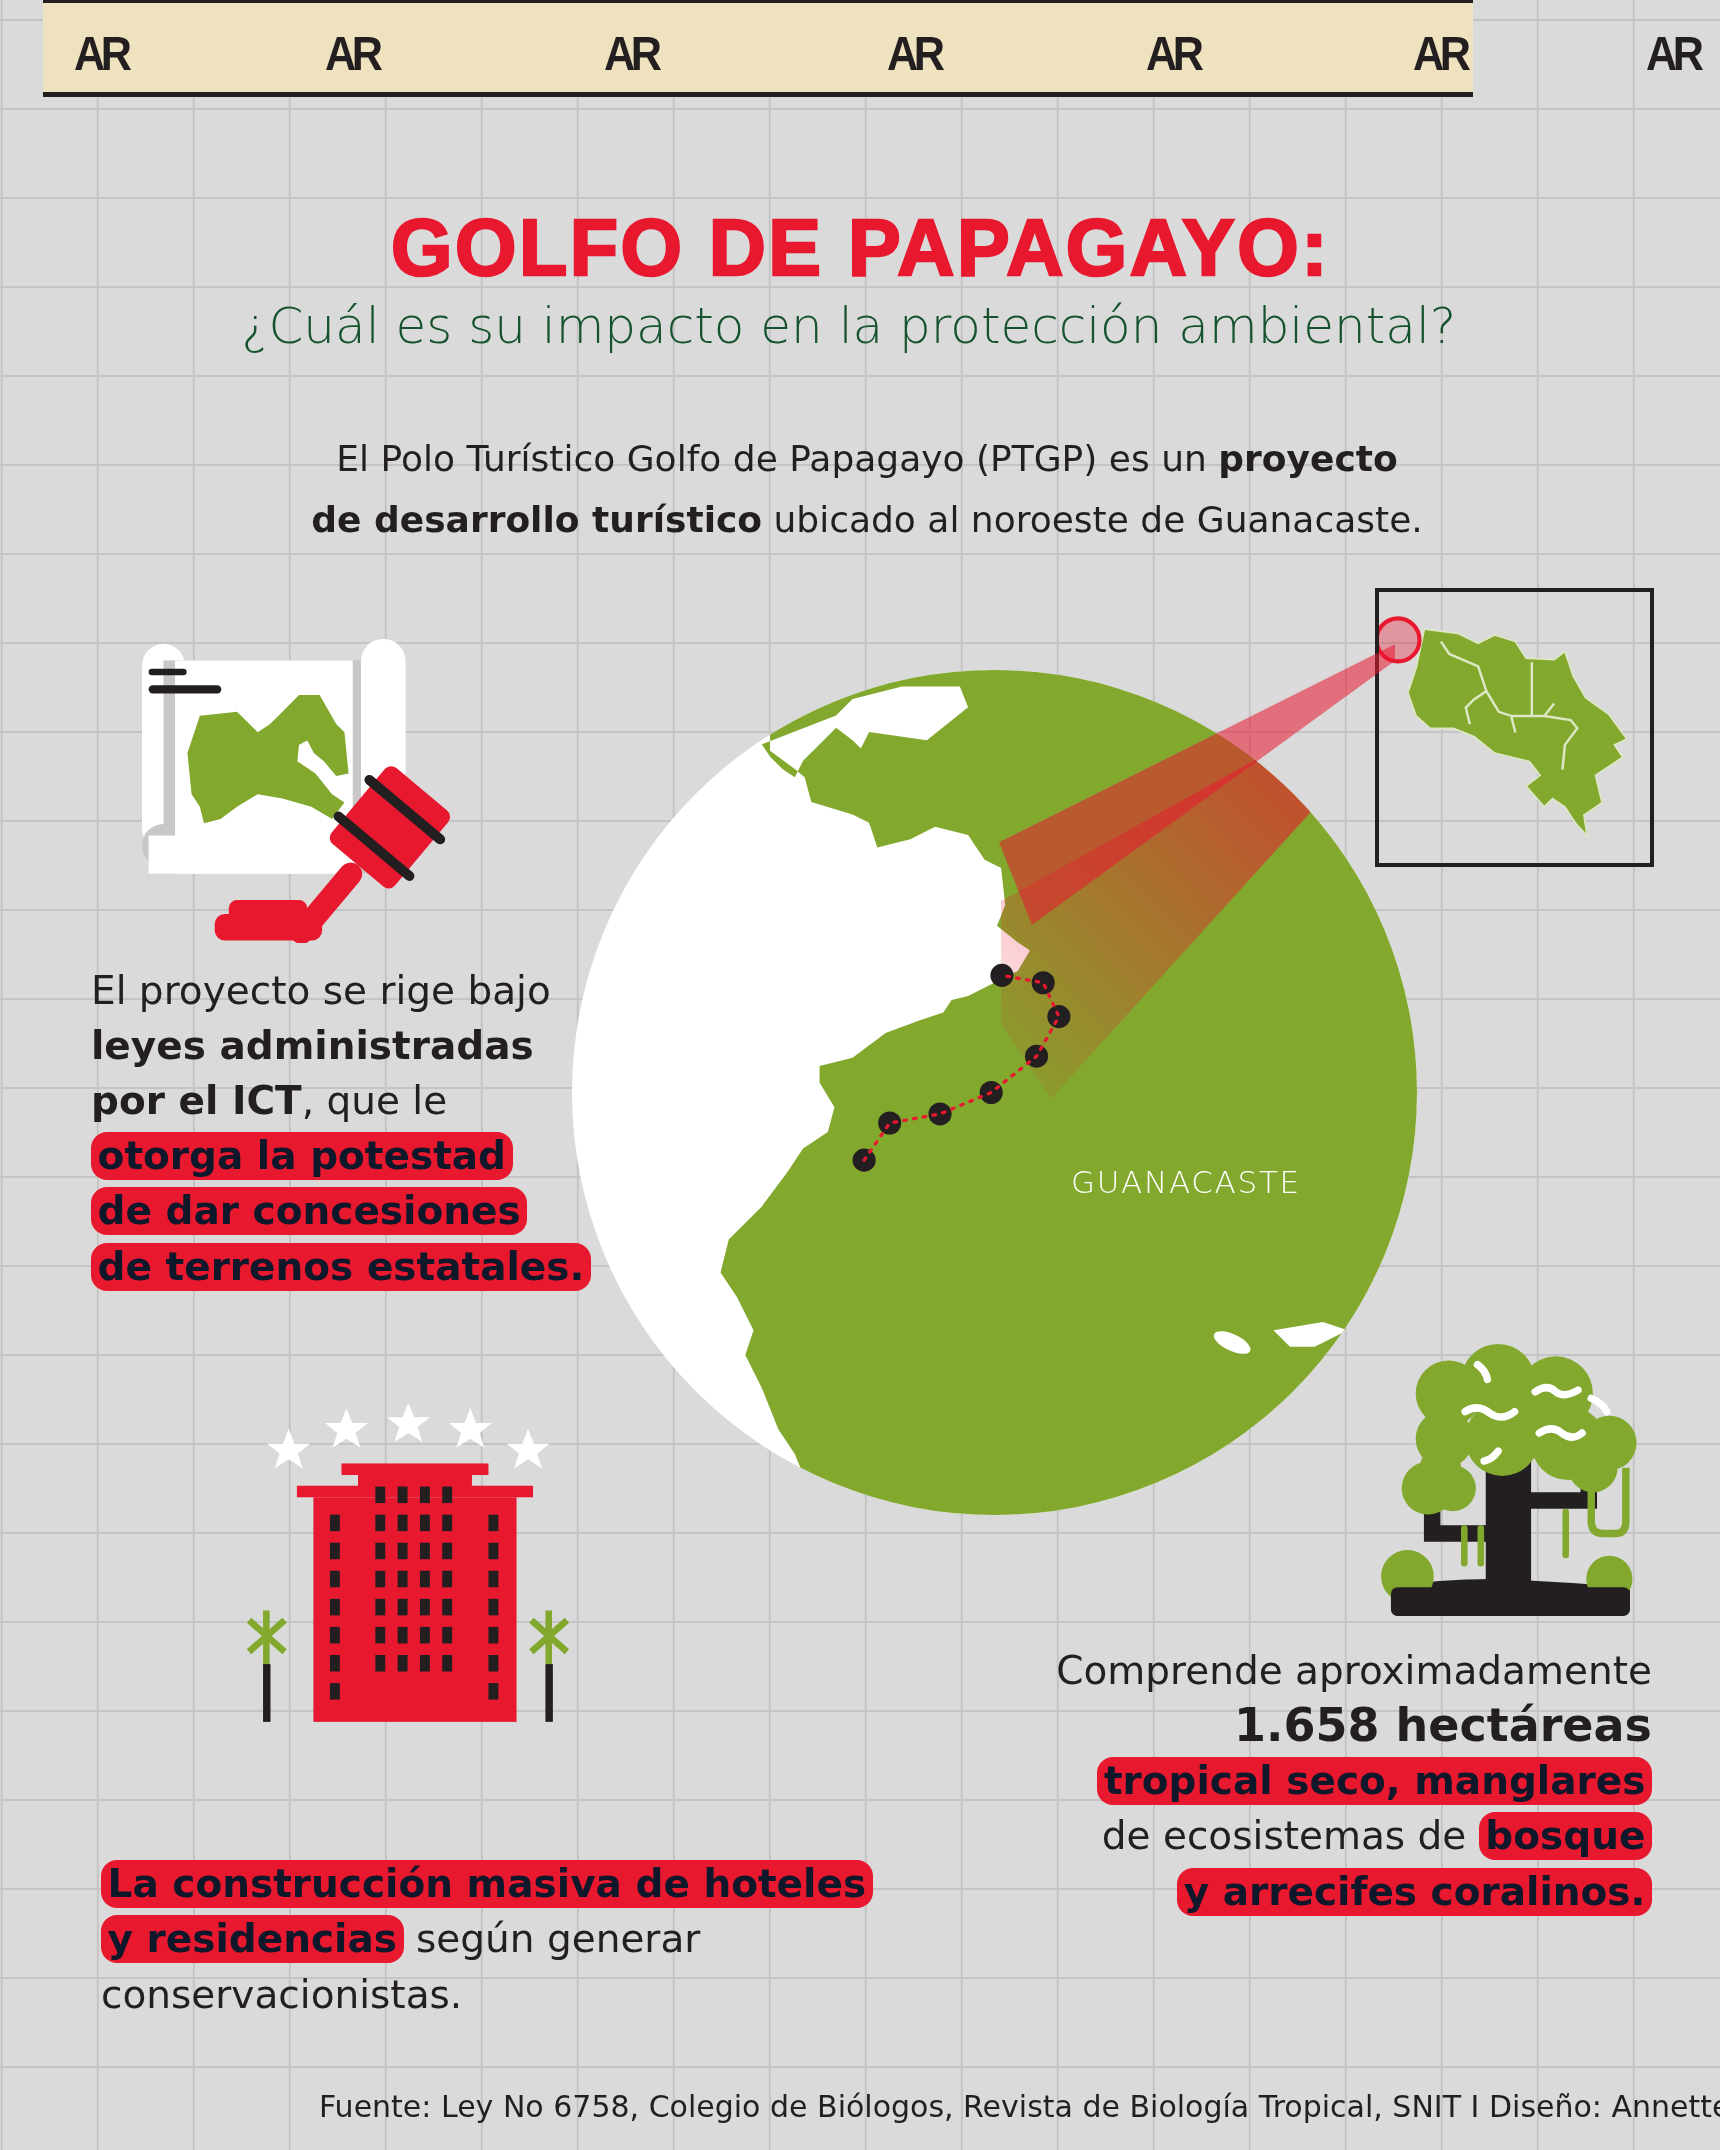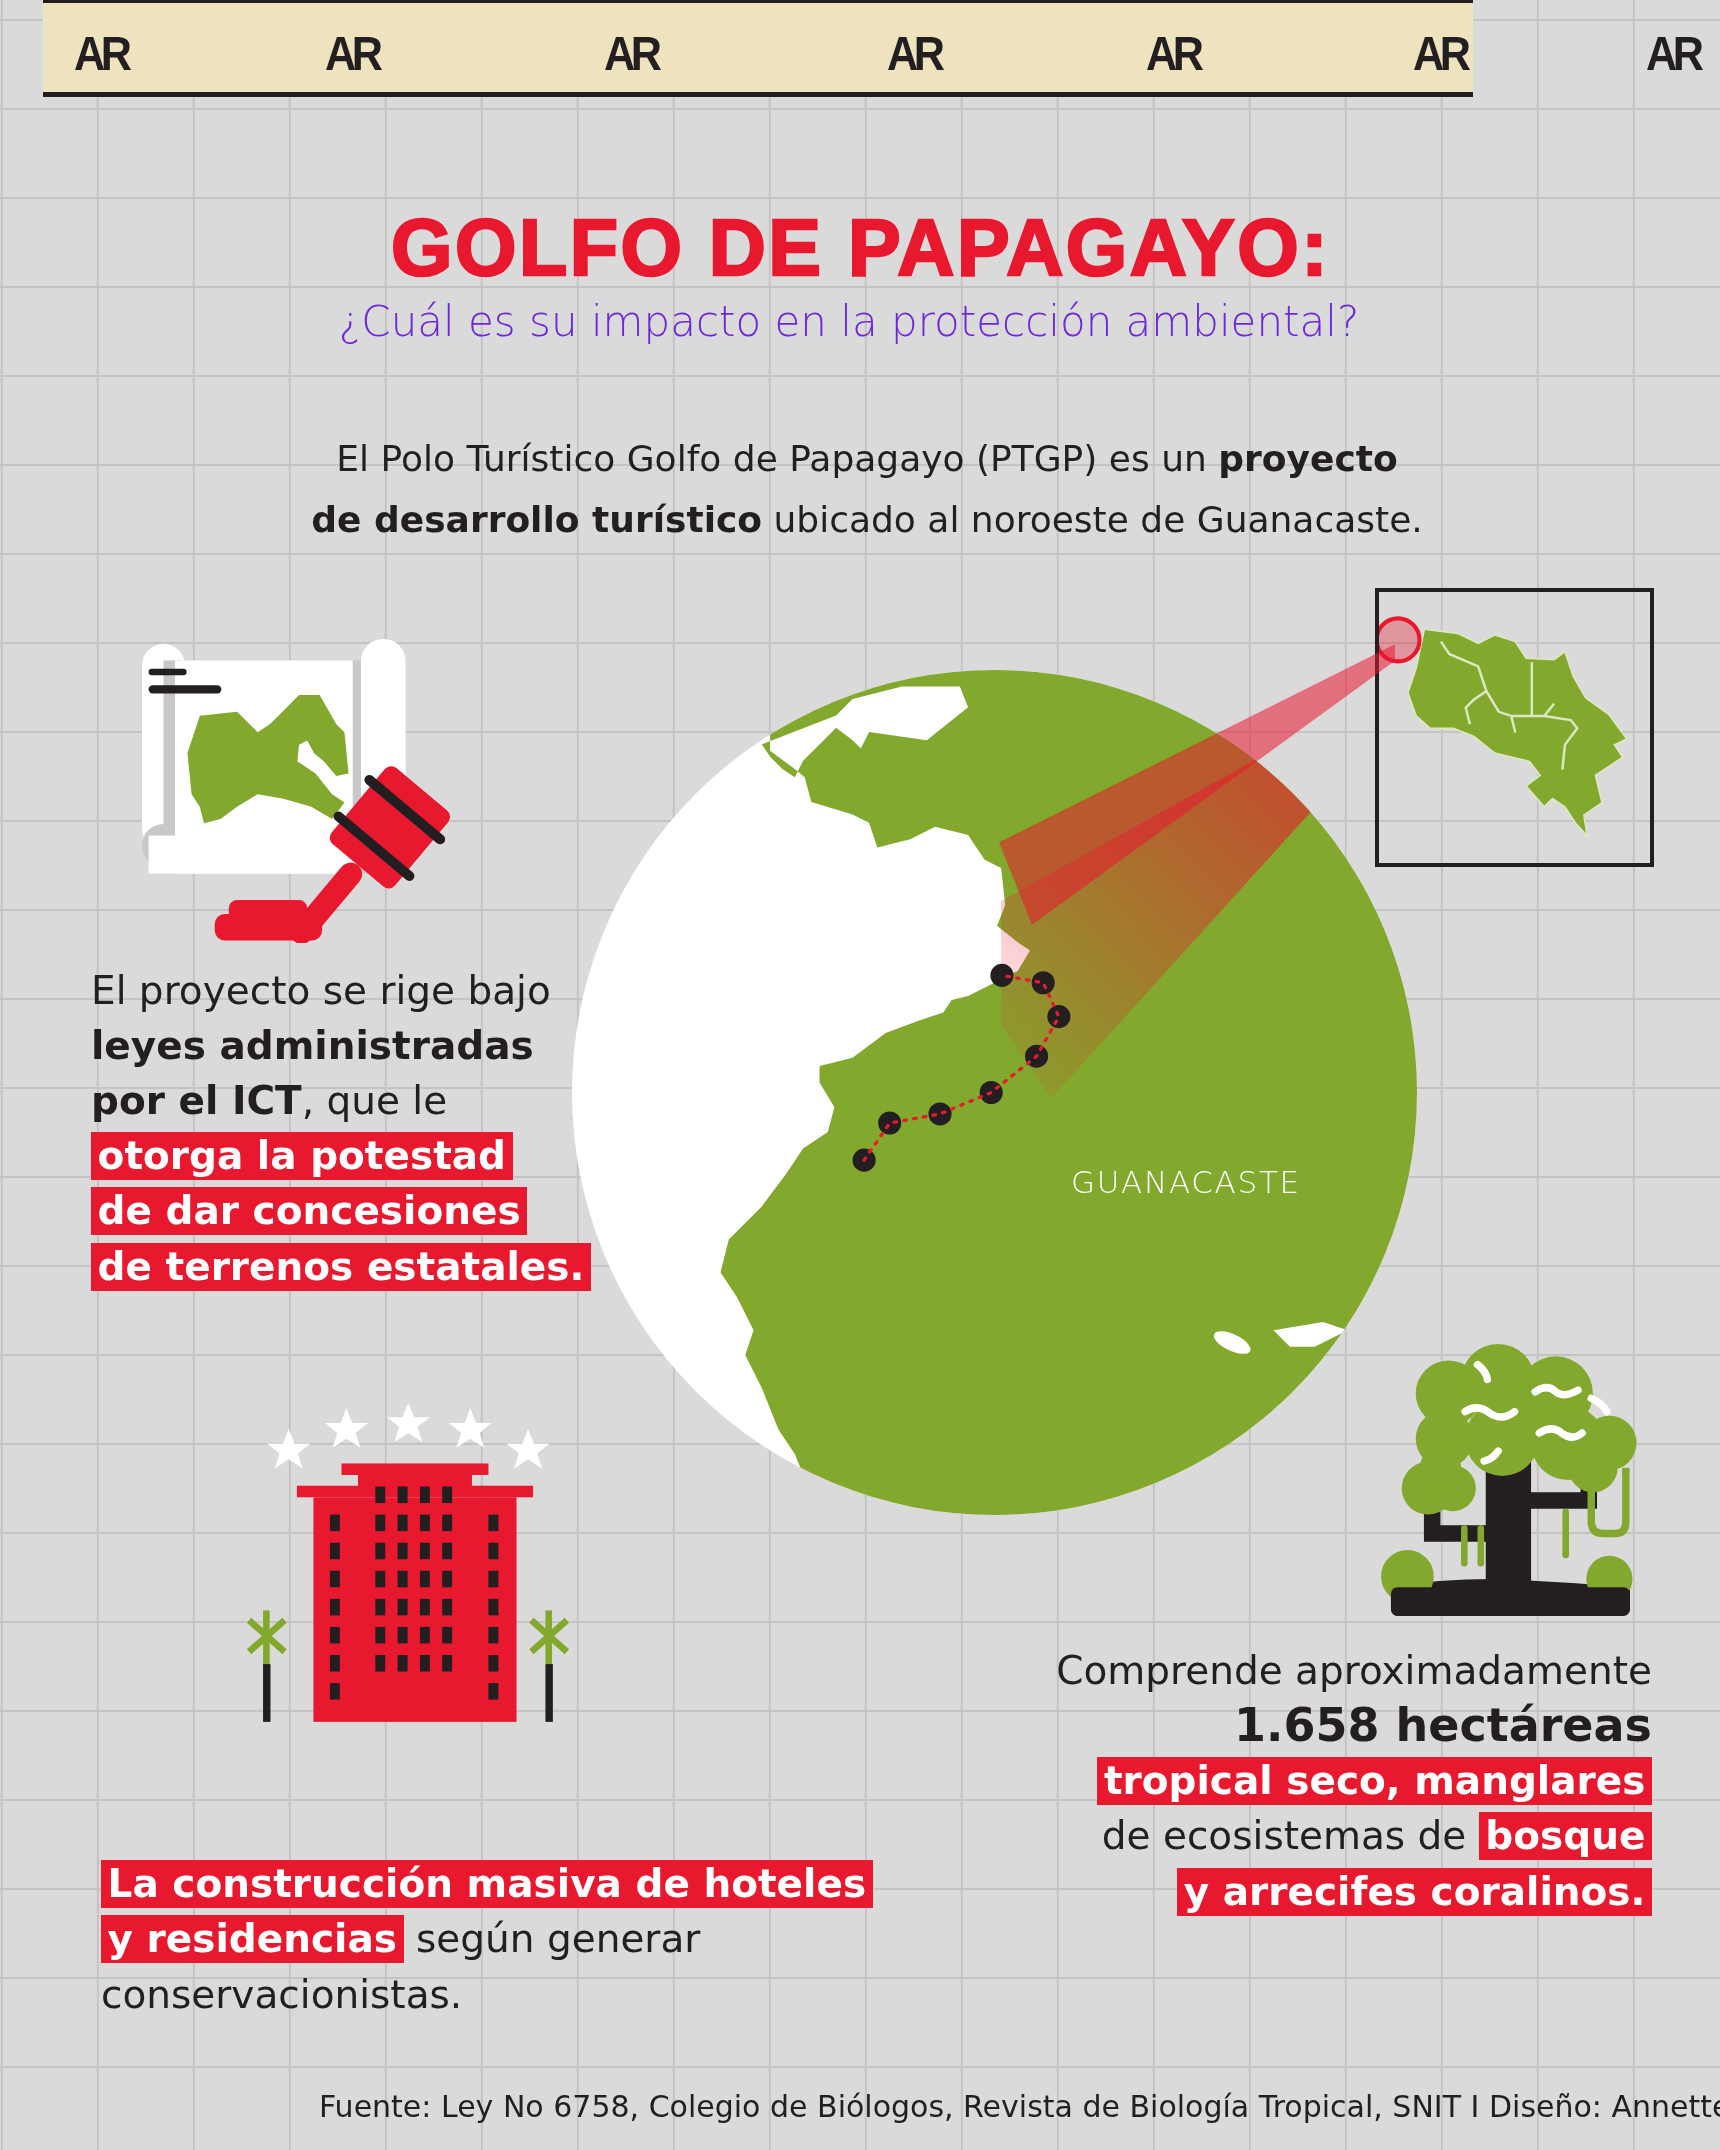--- a/index.html
+++ b/index.html
@@ -27,32 +27,32 @@
     transform: scaleX(0.9); transform-origin: left top;
   }
   .title {
     position: absolute; left: 0; width: 1721px; top: 202px; text-align: center;
     font-family: "Liberation Sans", sans-serif; font-weight: 900; font-size: 79px;
     color: #e8182f; letter-spacing: 2.5px;
     -webkit-text-stroke: 2.5px #e8182f;
   }
   .subtitle {
     position: absolute; left: 0; width: 1698px; top: 297px; text-align: center;
-    font-size: 42px; font-weight: 300; color: #6d28d9;
+    font-size: 50px; font-weight: 300; color: #14532d;
   }
   .intro {
     position: absolute; left: 248px; width: 1238px; top: 428px; text-align: center;
     font-size: 36px; line-height: 61px; color: #231f20;
   }
   .intro b { font-weight: 700; }
   .block { position: absolute; font-size: 39px; line-height: 55px; color: #231f20; }
   .block b { font-weight: 700; }
   .hl {
-    background: #e8182f; color: #ffffff; padding: 0 6.6px; font-weight: 700;
-    display: inline-block; line-height: 48px; margin: 3.3px 0;
+    background: #e8182f; color: #0f172a; padding: 0 6.6px; font-weight: 700;
+    display: inline-block; line-height: 48px; margin: 3.3px 0; border-radius: 16px;
   }
   .line { display: block; white-space: nowrap; }
   .globe {
     position: absolute; left: 572px; top: 670px; width: 845px; height: 845px;
   }
   .inset {
     position: absolute; left: 1375px; top: 588px; width: 279px; height: 279px;
     border: 4.1px solid #231f20; box-sizing: border-box;
   }
   .guana {

